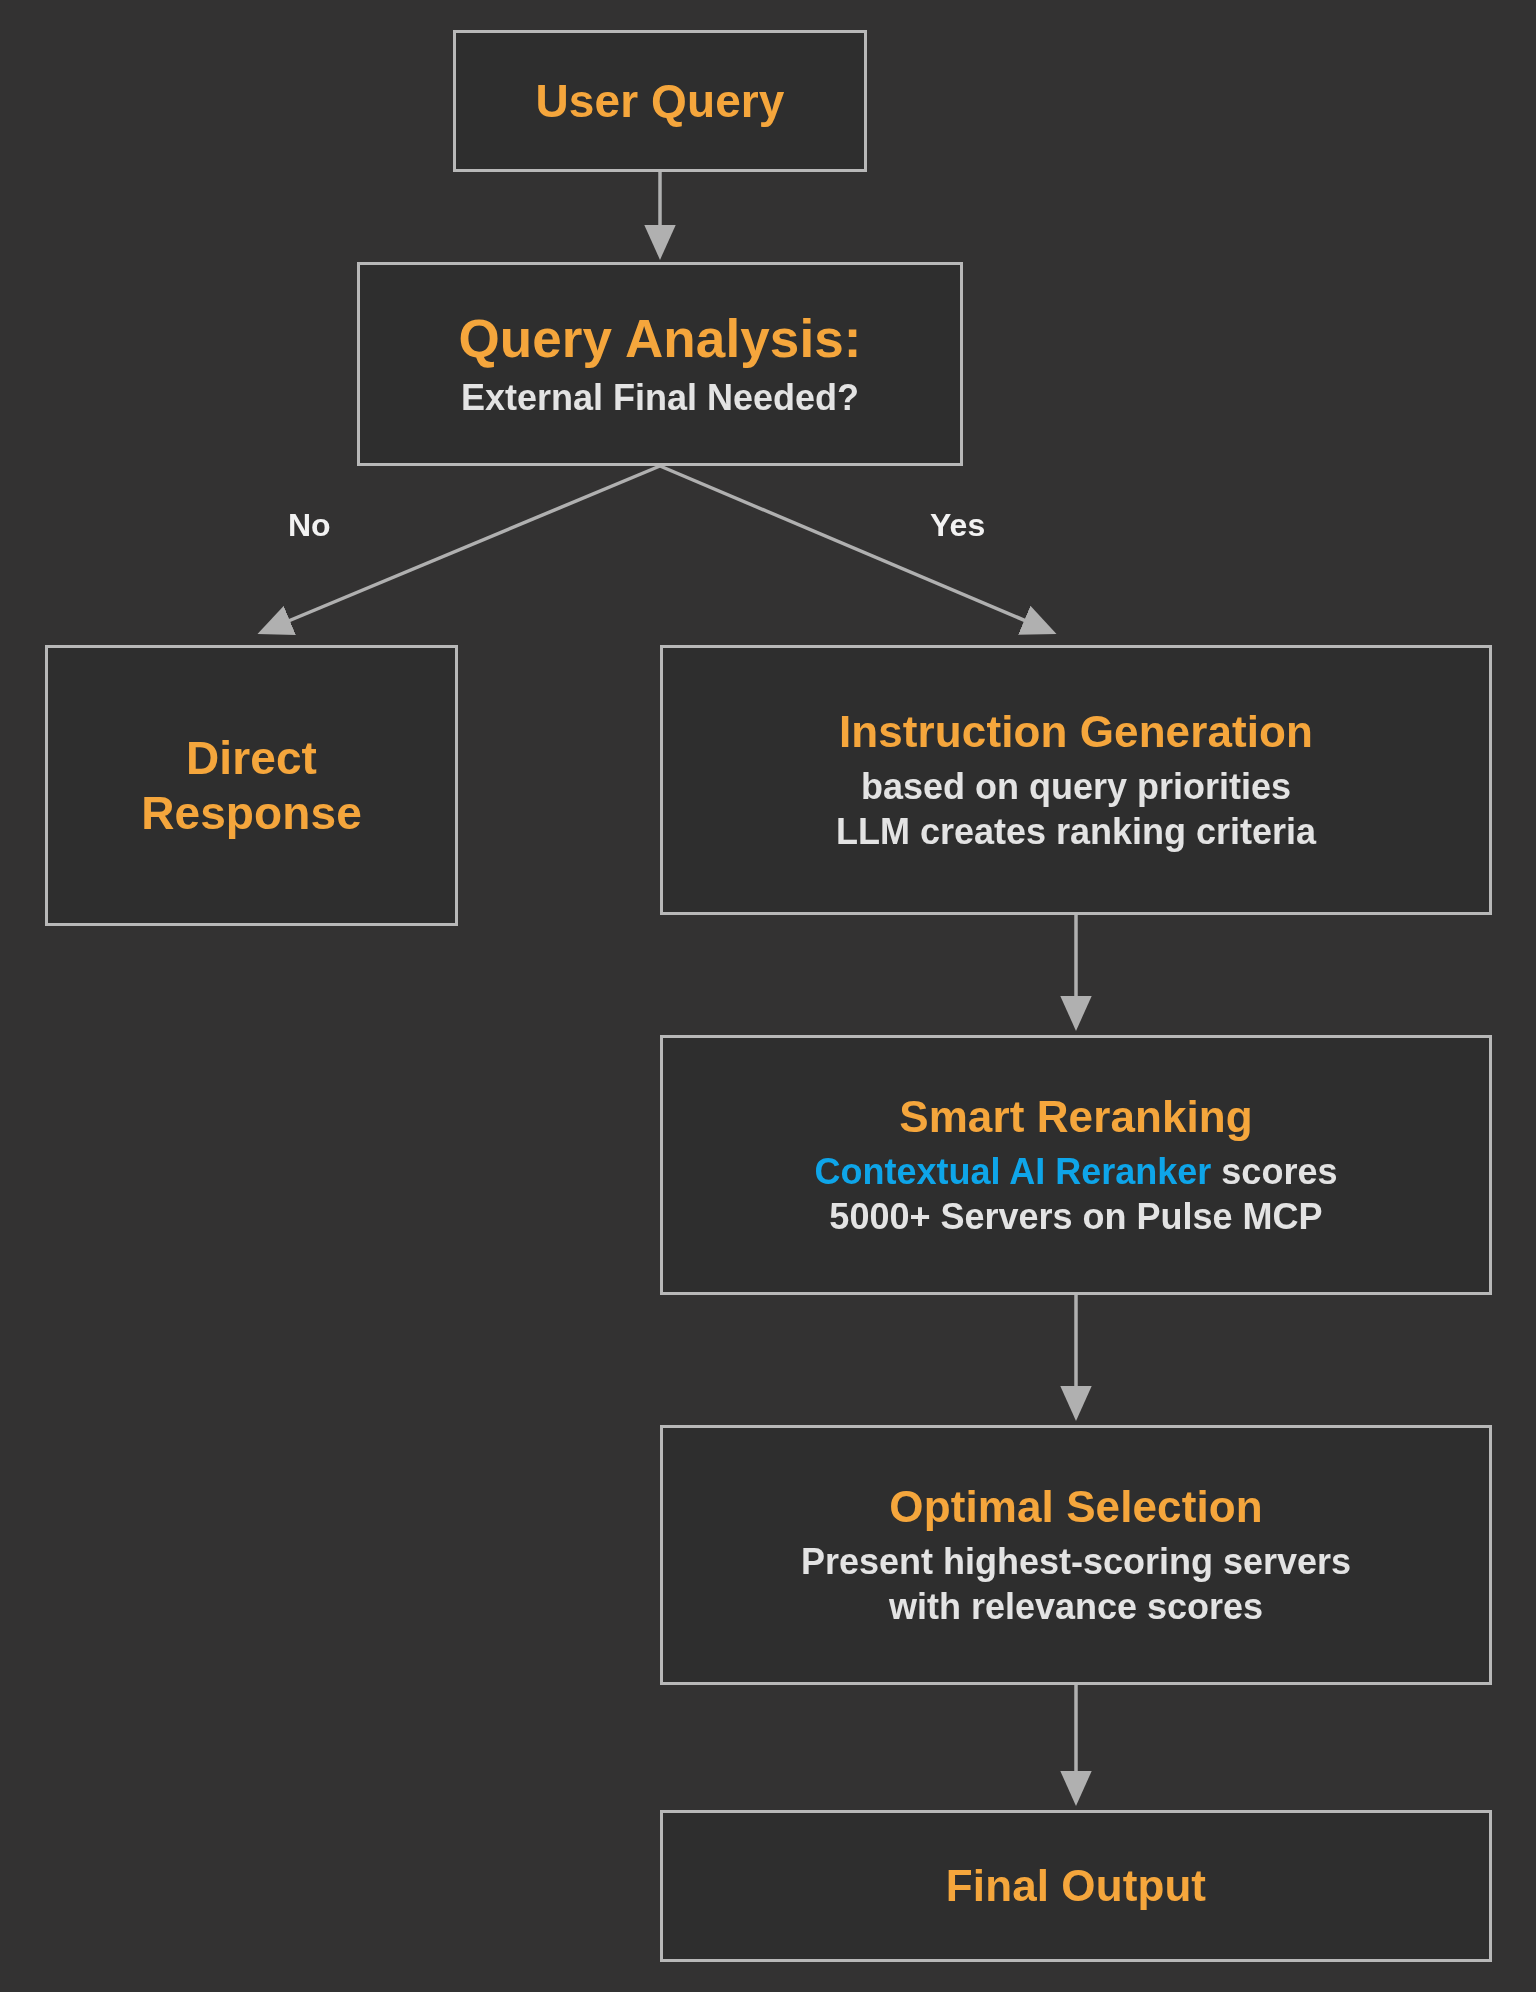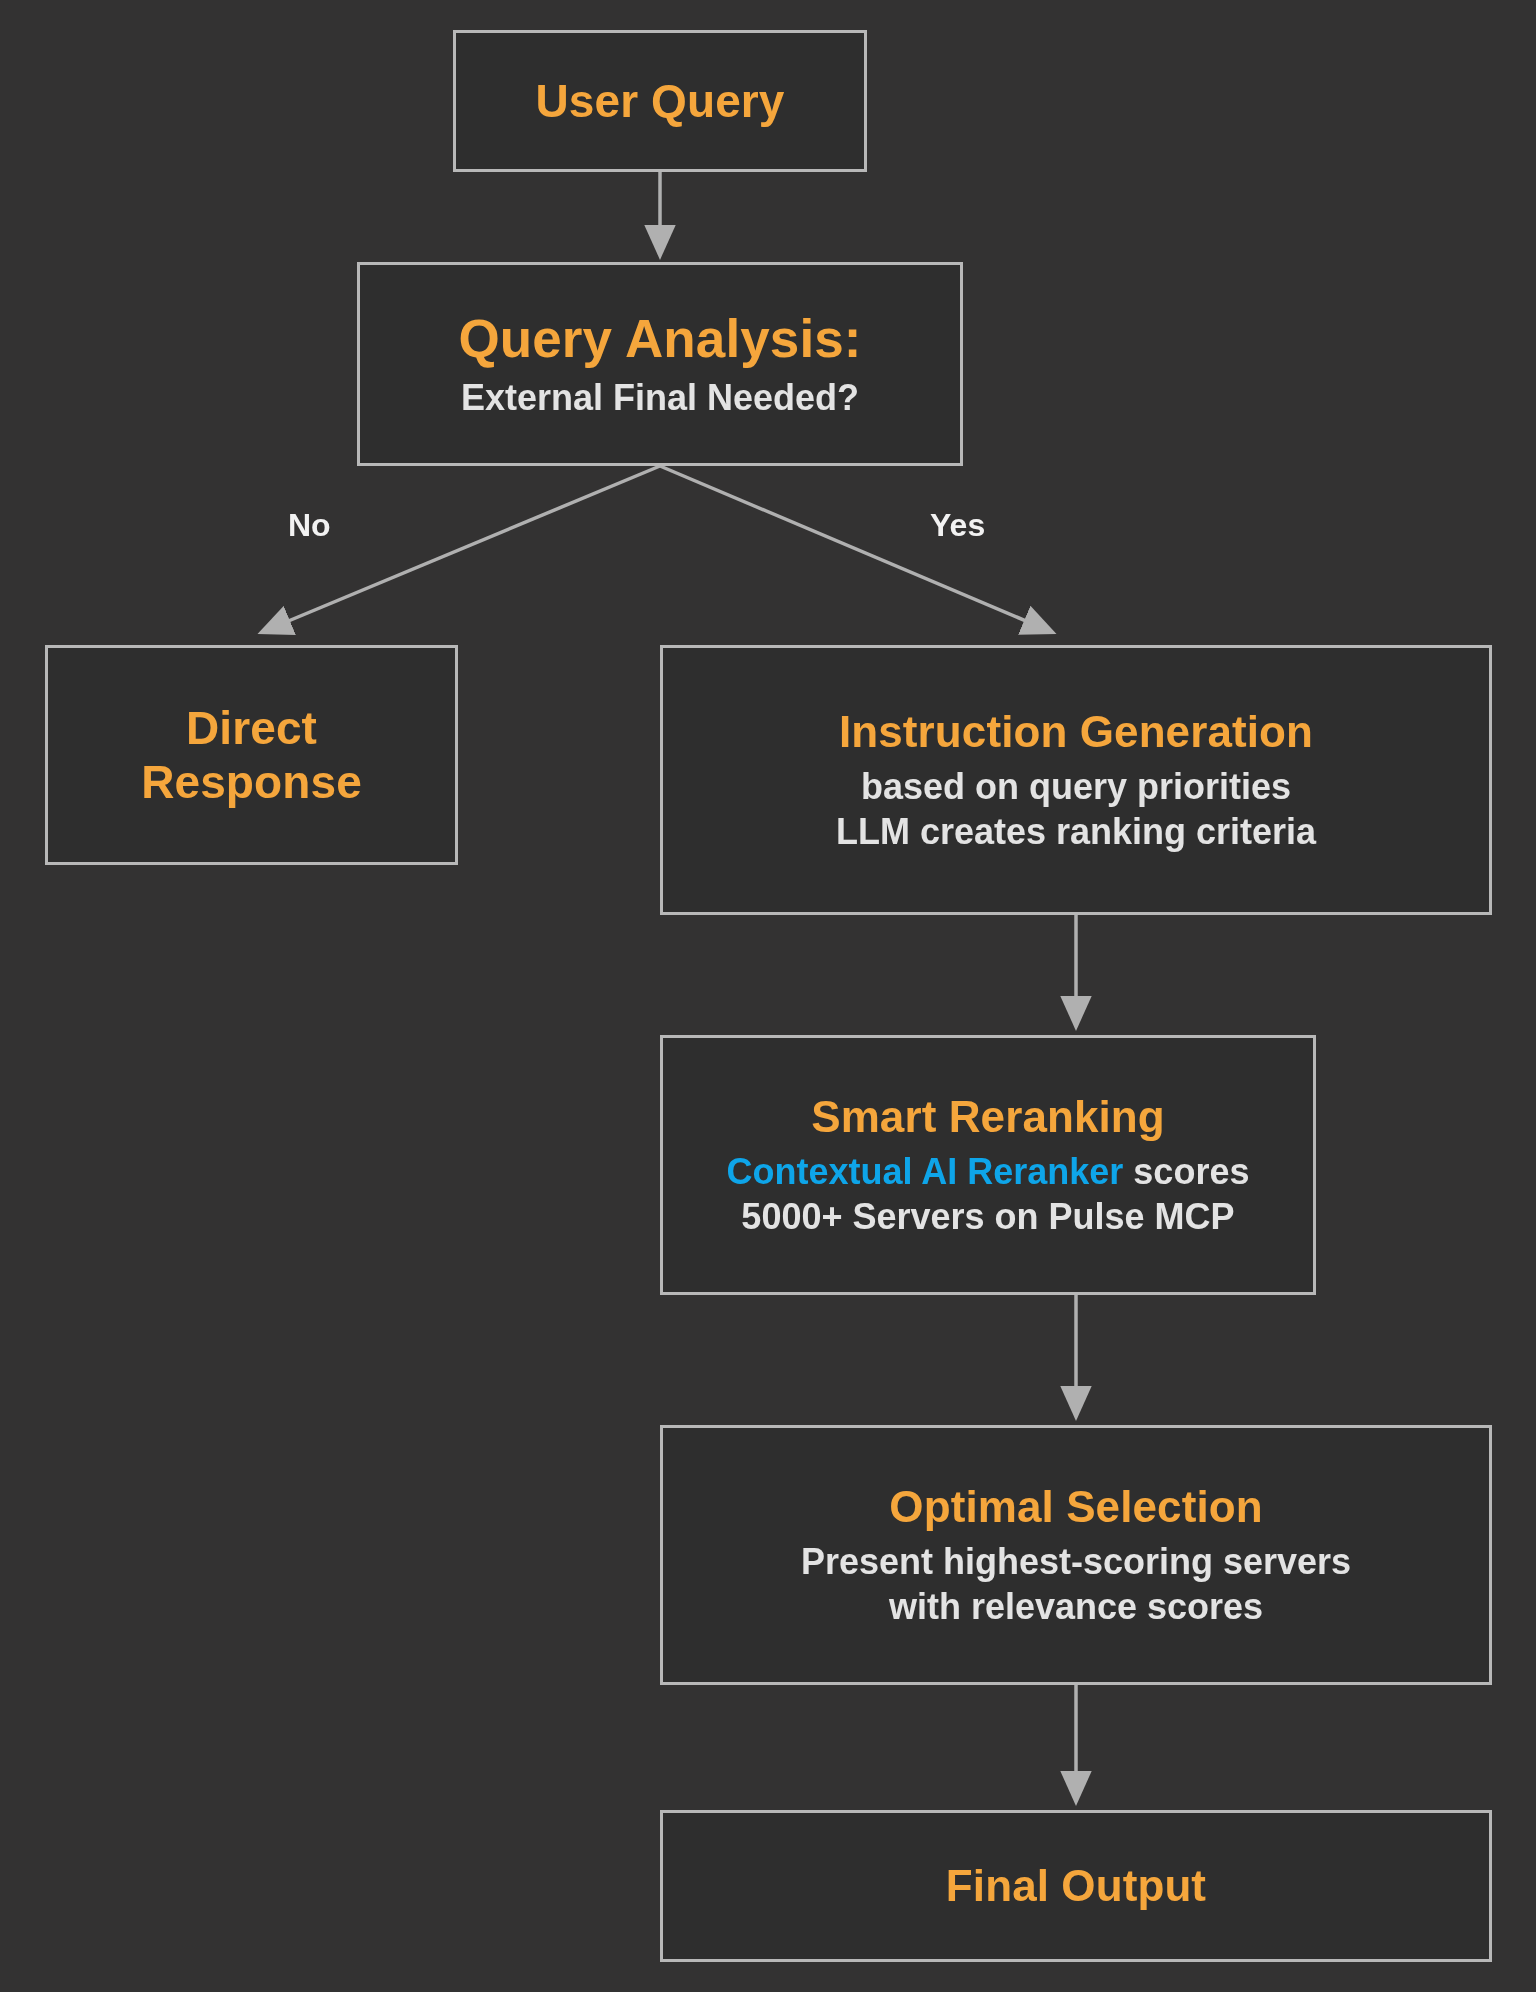--- a/index.html
+++ b/index.html
@@ -59,32 +59,32 @@
   }
   #node-user-query .node-title { font-size: 46px; }
 
   #node-query-analysis {
     left: 357px; top: 262px; width: 606px; height: 204px;
   }
   #node-query-analysis .node-title { font-size: 53px; margin-bottom: 4px; }
   #node-query-analysis .node-sub { font-size: 36px; }
 
   #node-direct-response {
-    left: 45px; top: 645px; width: 413px; height: 220px;
+    left: 45px; top: 645px; width: 413px; height: 281px;
   }
   #node-direct-response .node-title { font-size: 46px; }
 
   #node-instruction-generation {
     left: 660px; top: 645px; width: 832px; height: 270px;
   }
   #node-instruction-generation .node-title { font-size: 44px; margin-bottom: 6px; }
   #node-instruction-generation .node-sub { font-size: 36px; }
 
   #node-smart-reranking {
-    left: 660px; top: 1035px; width: 656px; height: 260px;
+    left: 660px; top: 1035px; width: 832px; height: 260px;
   }
   #node-smart-reranking .node-title { font-size: 44px; margin-bottom: 6px; }
   #node-smart-reranking .node-sub { font-size: 36px; }
 
   #node-optimal-selection {
     left: 660px; top: 1425px; width: 832px; height: 260px;
   }
   #node-optimal-selection .node-title { font-size: 44px; margin-bottom: 6px; }
   #node-optimal-selection .node-sub { font-size: 36px; }
 

